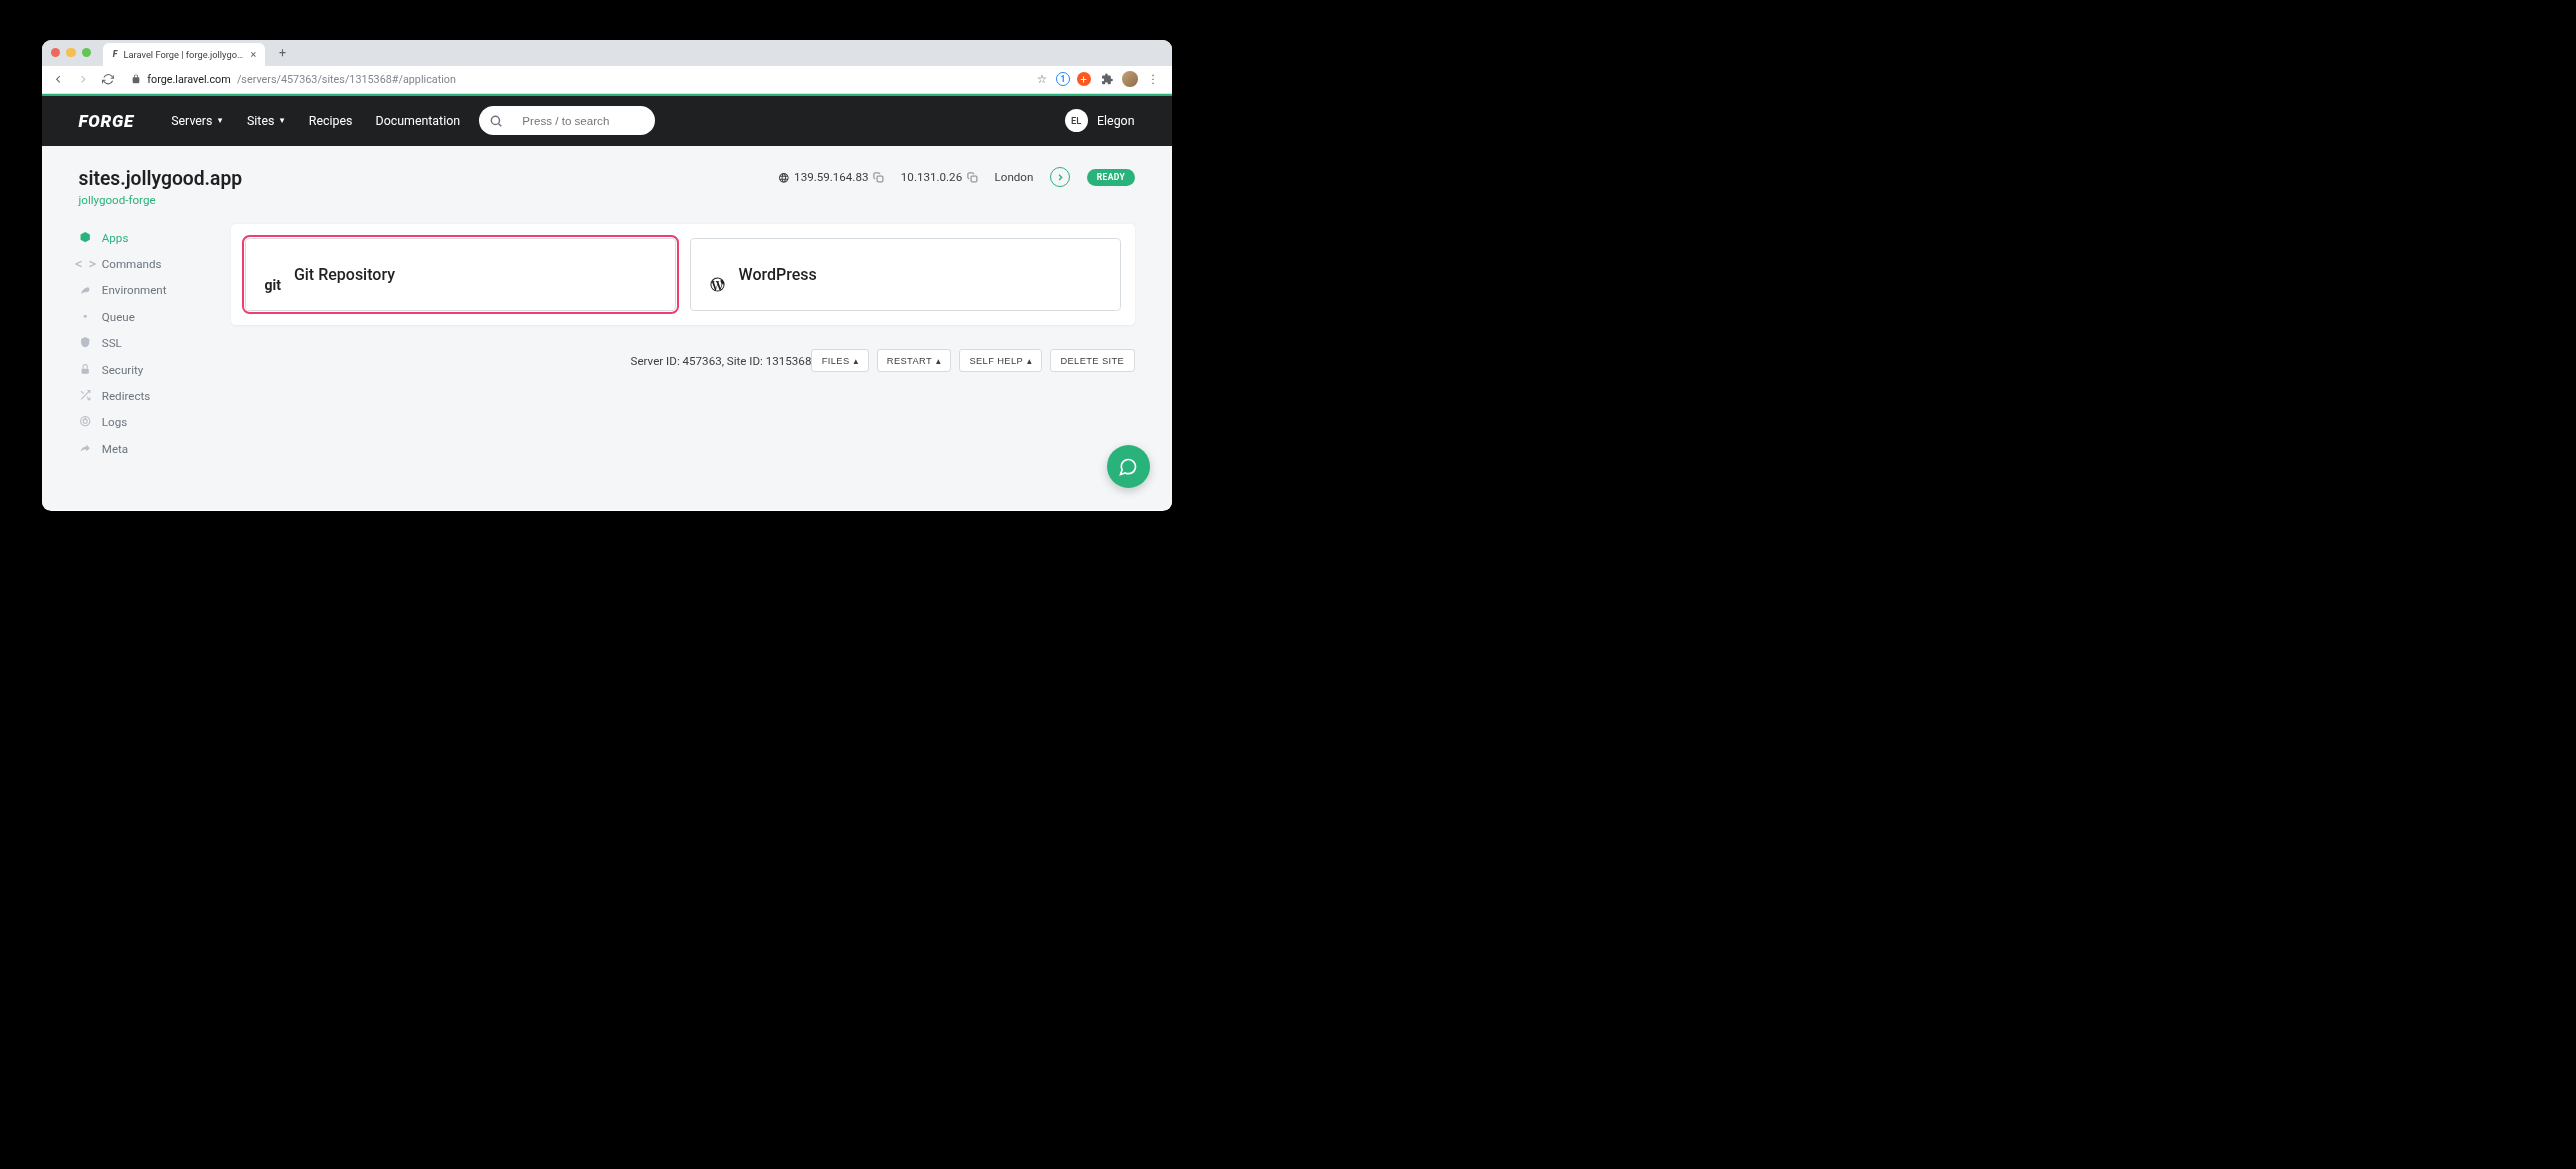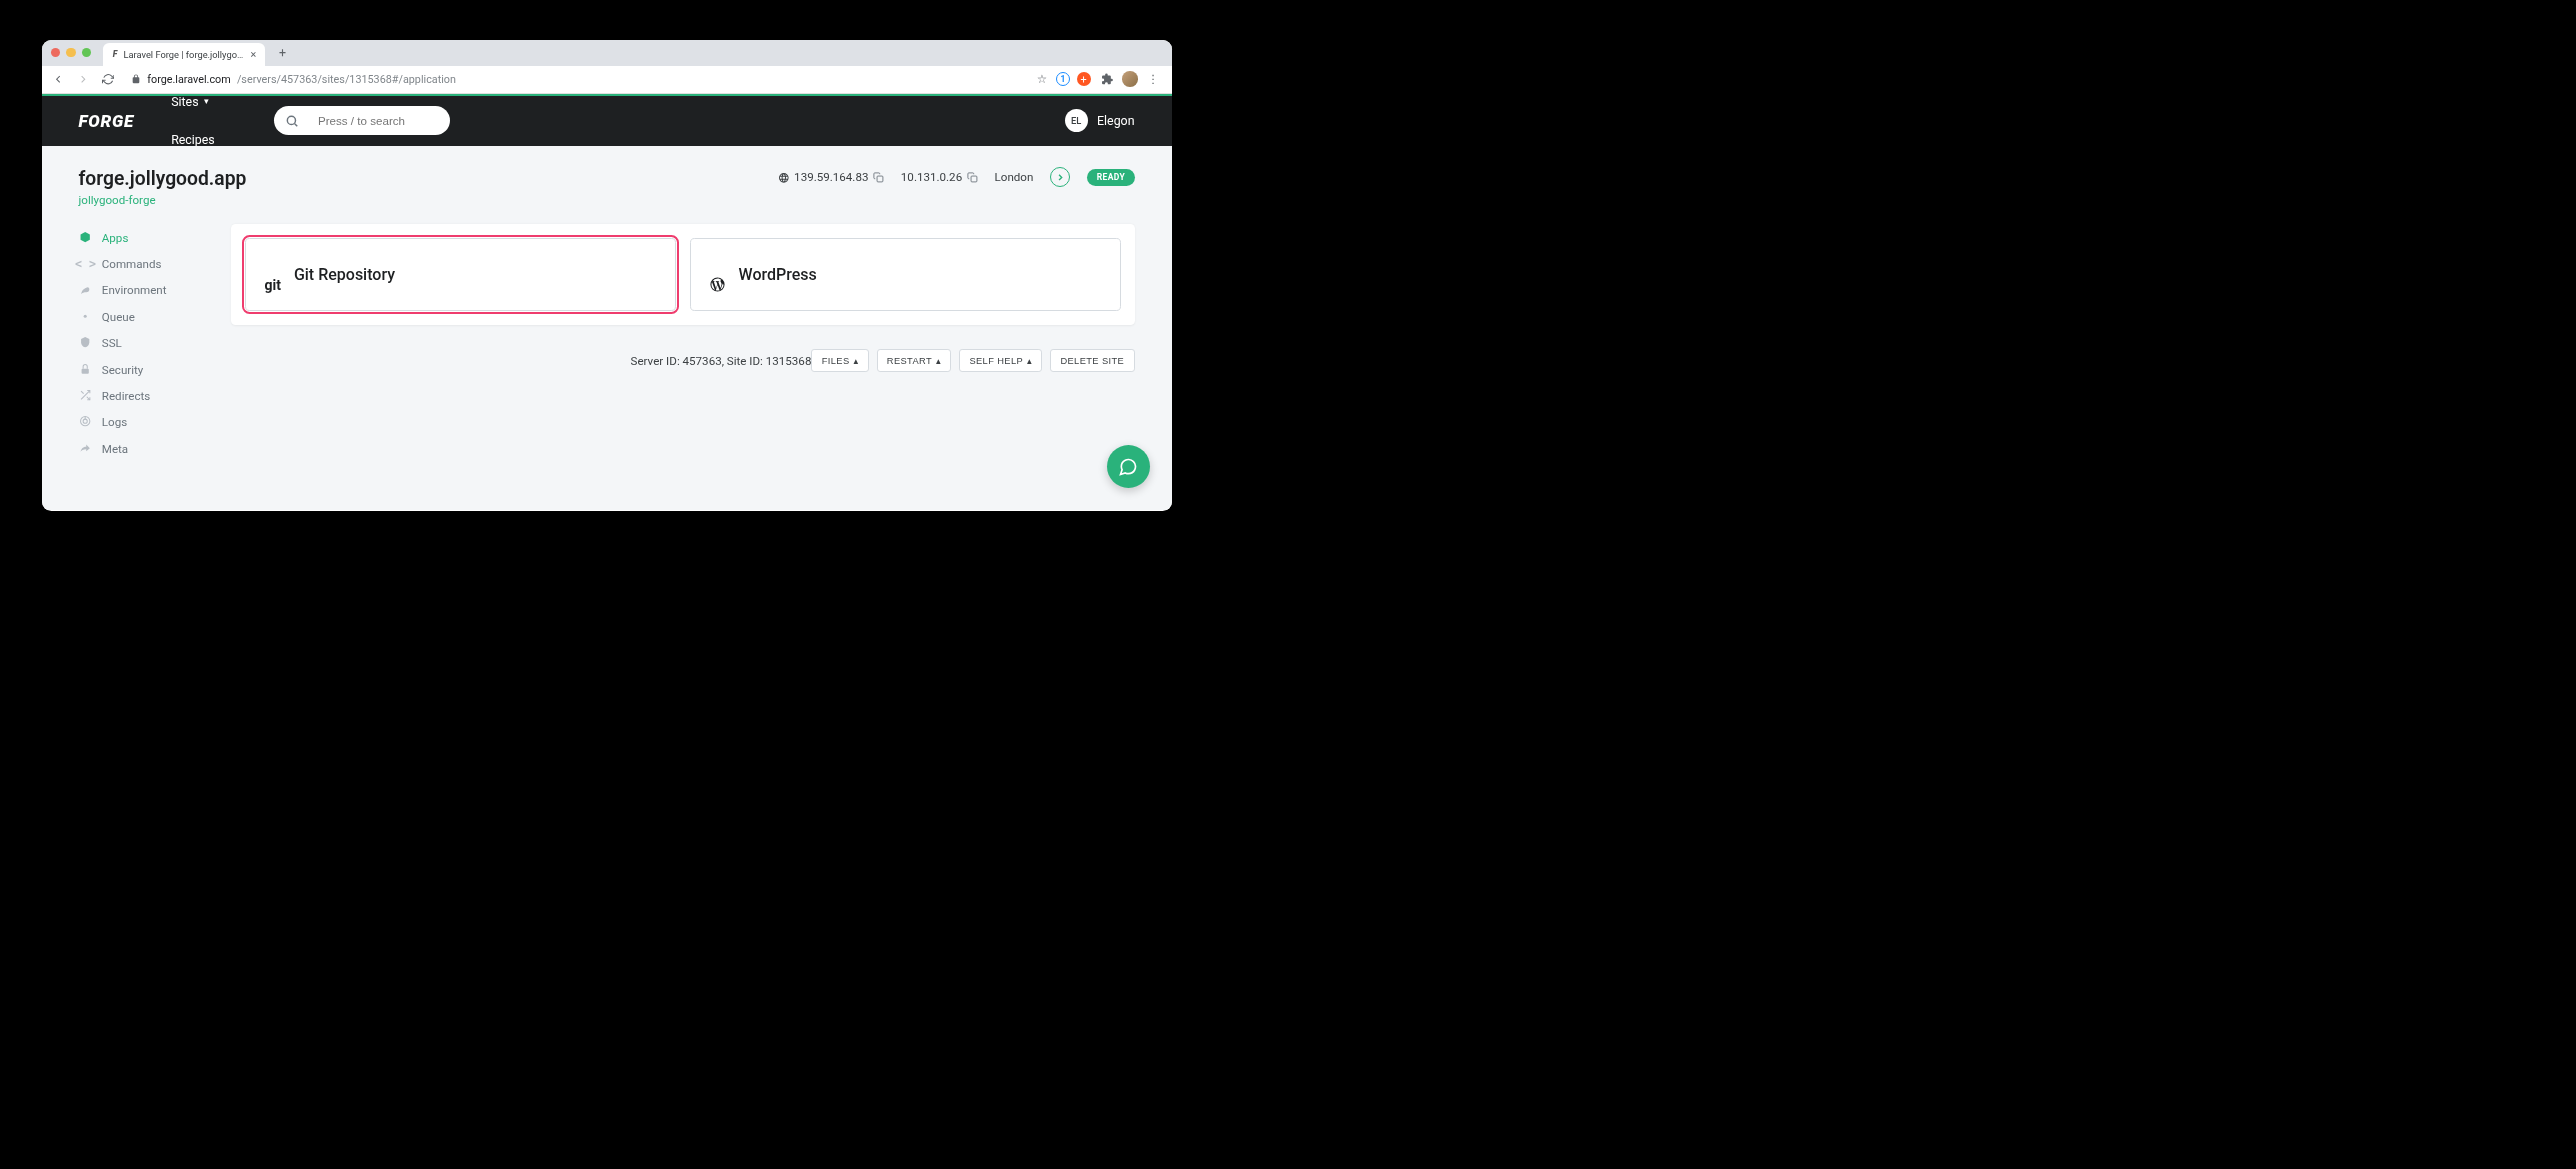--- a/index.html
+++ b/index.html
@@ -68,21 +68,21 @@
 .green-bar { height:2.3px; background:#2ab27b; }
 
 .forge-header {
   background: #1e2022;
   height: 50px;
   display:flex;
   align-items:center;
   padding: 0 37px;
 }
 .logo { color:#fff; font-weight:900; font-style:italic; font-size:17px; letter-spacing:0.8px; margin-right:37px; }
-.nav-menu { display:flex; gap:23px;flex-direction:column; }
+.nav-menu { display:flex; gap:23px; }
 .nav-item { color:#fff; font-size:12.4px; cursor:pointer; display:flex; align-items:center; gap:3.9px; }
 .caret-down { font-size:7.7px; }
 .search-box {
   background:#fff; border-radius:15.5px; height:29px; width:176px;
   display:flex; align-items:center; padding:0 10.8px; gap:19px; margin-left:18.5px;
 }
 .search-box input { border:none; outline:none; font-size:11.6px; color:#6c757d; width:100%; }
 .user-area { margin-left:auto; display:flex; align-items:center; gap:9.3px; color:#fff; }
 .avatar { width:23px; height:23px; background:#fff; color:#3c4043; border-radius:50%; display:flex; align-items:center; justify-content:center; font-size:9.3px; font-weight:500; }
 
@@ -227,21 +227,21 @@
     </div>
     <div class="user-area">
       <div class="avatar">EL</div>
       <span>Elegon</span>
     </div>
   </div>
 
   <div class="page-body">
     <div class="site-header">
       <div class="site-title">
-        <h1>forge.jollygood.app</h1>
+        <h1>sites.jollygood.app</h1>
         <a class="server-link">jollygood-forge</a>
       </div>
       <div class="meta-row">
         <div class="meta-item">
           <span>
             <svg width="11.6" height="11.6" viewBox="0 0 24 24" fill="currentColor">
                 <path d="M12 2a10 10 0 100 20 10 10 0 000-20zm6.93 6h-2.95a15.65 15.65 0 00-1.38-3.56A8 8 0 0118.93 8zM12 4a13.6 13.6 0 011.91 4h-3.82A13.6 13.6 0 0112 4zM4.26 14a7.8 7.8 0 010-4h3.38a16.5 16.5 0 000 4H4.26zm.82 2h2.95a15.65 15.65 0 001.38 3.56A8 8 0 015.08 16zm2.95-8H5.08a8 8 0 013.89-3.56A15.65 15.65 0 008.03 8zM12 20a13.6 13.6 0 01-1.91-4h3.82A13.6 13.6 0 0112 20zm2.34-6H9.66a14.7 14.7 0 010-4h4.68a14.7 14.7 0 010 4zm.25 5.56A15.65 15.65 0 0015.97 16h2.95a8 8 0 01-4.33 3.56zM16.36 14a16.5 16.5 0 000-4h3.38a7.8 7.8 0 010 4h-3.38z"></path>
               </svg>
           </span>
           <span>139.59.164.83</span>

